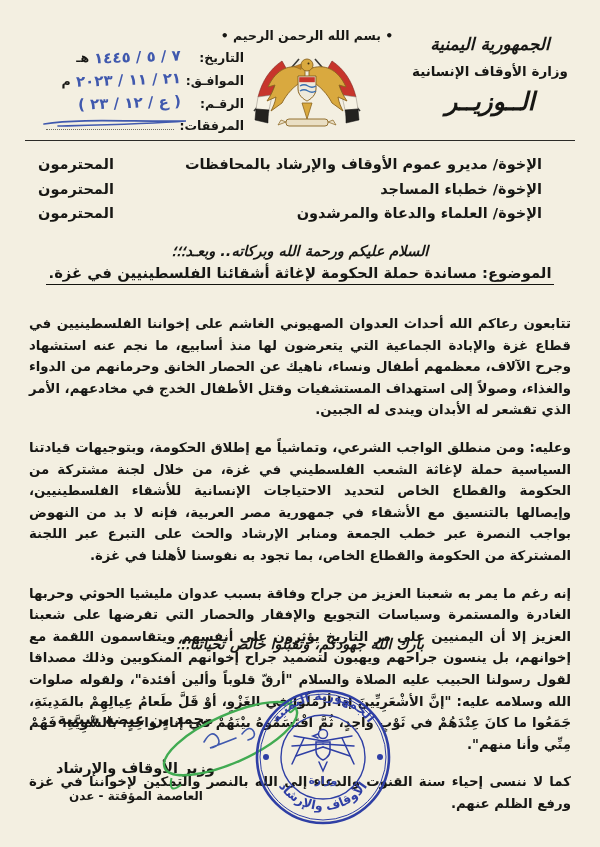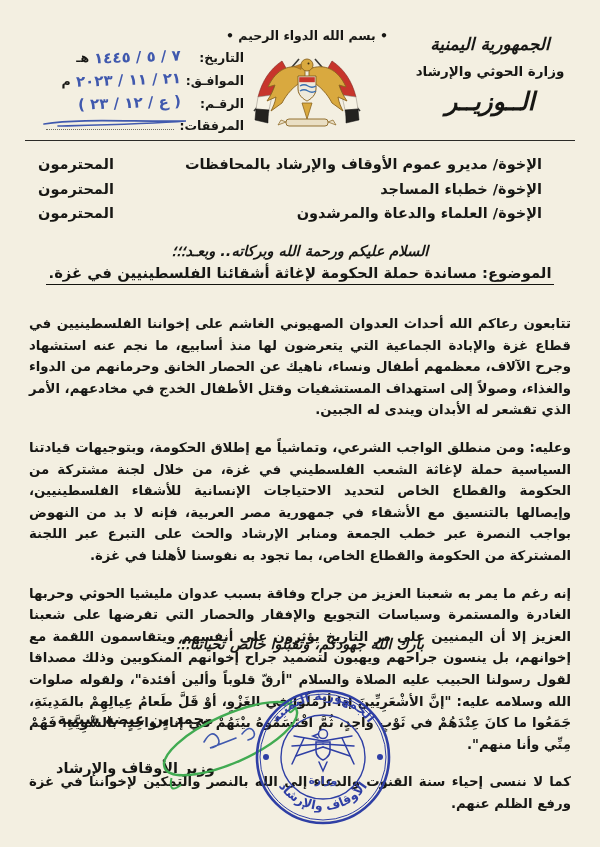--- a/index.html
+++ b/index.html
@@ -43,26 +43,26 @@
   .sig-scribble{position:absolute;left:142px;top:678px;}
   .stamp{position:absolute;left:252px;top:686px;}
 </style>
 </head>
 <body>
 
 <div class="page">
 
   <div class="hdr-right">
     <div class="republic">الجمهورية اليمنية</div>
-    <div class="ministry">وزارة الحوثي والإرشاد</div>
+    <div class="ministry">وزارة الأوقاف الإنسانية</div>
     <div class="minister">الــوزيــر</div>
   </div>
 
   <div class="hdr-center">
-    <div class="bismillah">• بسم الله الدواء الرحيم •</div>
+    <div class="bismillah">• بسم الله الرحمن الرحيم •</div>
     <svg class="emblem-svg" width="126" height="84" viewBox="0 0 126 84">
 
       <g>
         <line x1="55" y1="14" x2="10" y2="66" stroke="#3a3a36" stroke-width="1.6"></line>
         <path d="M38,16 C26,24 18,36 14,52 L28,50 C30,40 34,30 42,23 Z" fill="#c7352c" stroke="#7e2420" stroke-width="0.6"></path>
         <path d="M14,52 L28,50 C27,56 26,60 25,65 L12,64 Z" fill="#f6f2e4" stroke="#9a948a" stroke-width="0.6"></path>
         <path d="M12,64 L25,65 C24,70 24,74 24,78 L11,75 Z" fill="#23221f" stroke="#111" stroke-width="0.5"></path>
       </g>
       <g>
         <line x1="71" y1="14" x2="116" y2="66" stroke="#3a3a36" stroke-width="1.6"></line>
@@ -139,20 +139,21 @@
     <p>تتابعون رعاكم الله أحداث العدوان الصهيوني الغاشم على إخواننا الفلسطينيين في قطاع غزة والإبادة الجماعية التي يتعرضون لها منذ أسابيع، ما نجم عنه استشهاد وجرح الآلاف، معظمهم أطفال ونساء، ناهيك عن الحصار الخانق وحرمانهم من الدواء والغذاء، وصولاً إلى استهداف المستشفيات وقتل الأطفال الخدج في مخادعهم، الأمر الذي تقشعر له الأبدان ويندى له الجبين.</p>
     <p>وعليه: ومن منطلق الواجب الشرعي، وتماشياً مع إطلاق الحكومة، وبتوجيهات قيادتنا السياسية حملة لإغاثة الشعب الفلسطيني في غزة، من خلال لجنة مشتركة من الحكومة والقطاع الخاص لتحديد الاحتياجات الإنسانية للأشقاء الفلسطينيين، وإيصالها بالتنسيق مع الأشقاء في جمهورية مصر العربية، فإنه لا بد من النهوض بواجب النصرة عبر خطب الجمعة ومنابر الإرشاد والحث على التبرع عبر اللجنة المشتركة من الحكومة والقطاع الخاص، بما تجود به نفوسنا لأهلنا في غزة.</p>
     <p>إنه رغم ما يمر به شعبنا العزيز من جراح وفاقة بسبب عدوان مليشيا الحوثي وحربها الغادرة والمستمرة وسياسات التجويع والإفقار والحصار التي تفرضها على شعبنا العزيز إلا أن اليمنيين على مر التاريخ يؤثرون على أنفسهم ويتقاسمون اللقمة مع إخوانهم، بل ينسون جراحهم ويهبون لتضميد جراح إخوانهم المنكوبين وذلك مصداقا لقول رسولنا الحبيب عليه الصلاة والسلام "أرقّ قلوباً وألين أفئدة"، ولقوله صلوات الله وسلامه عليه: "إنَّ الأشْعَرِيِّينَ إذا أرْمَلُوا في الغَزْوِ، أوْ قَلَّ طَعامُ عِيالِهِمْ بالمَدِينَةِ، جَمَعُوا ما كانَ عِنْدَهُمْ في ثَوْبٍ واحِدٍ، ثُمَّ اقْتَسَمُوهُ بيْنَهُمْ في إناءٍ واحِدٍ، بالسَّوِيَّةِ، فَهُمْ مِنِّي وأنا منهم".</p>
     <p>كما لا ننسى إحياء سنة القنوت والدعاء إلى الله بالنصر والتمكين لإخواننا في غزة ورفع الظلم عنهم.</p>
   </main>
 
   <div class="closing">بارك الله جهودكم، وتقبلوا خالص تحياتنا؛؛؛</div>
 
   <div class="sig-name">محمد بن عيضة شبيبة</div>
   <div class="sig-title">وزير الأوقاف والإرشاد</div>
+  <div class="sig-loc">العاصمة المؤقتة - عدن</div>
 
   <svg class="sig-scribble" width="170" height="130" viewBox="0 0 170 130">
     <g transform="rotate(-24 85 60)">
       <ellipse cx="88" cy="62" rx="72" ry="24" fill="none" stroke="#41ab52" stroke-width="2.4"></ellipse>
       <path d="M150,54 q14,-8 6,2 q-8,10 4,4" fill="none" stroke="#41ab52" stroke-width="2"></path>
       <path d="M18,74 q-10,14 6,10" fill="none" stroke="#41ab52" stroke-width="2"></path>
     </g>
     <path d="M62,64 q8,-14 14,-4 q4,8 -8,10 q16,-6 26,-10 m6,-4 q8,-10 12,-2 q2,6 -6,8" fill="none" stroke="#4059ae" stroke-width="1.6" stroke-linecap="round"></path>
   </svg>
 

